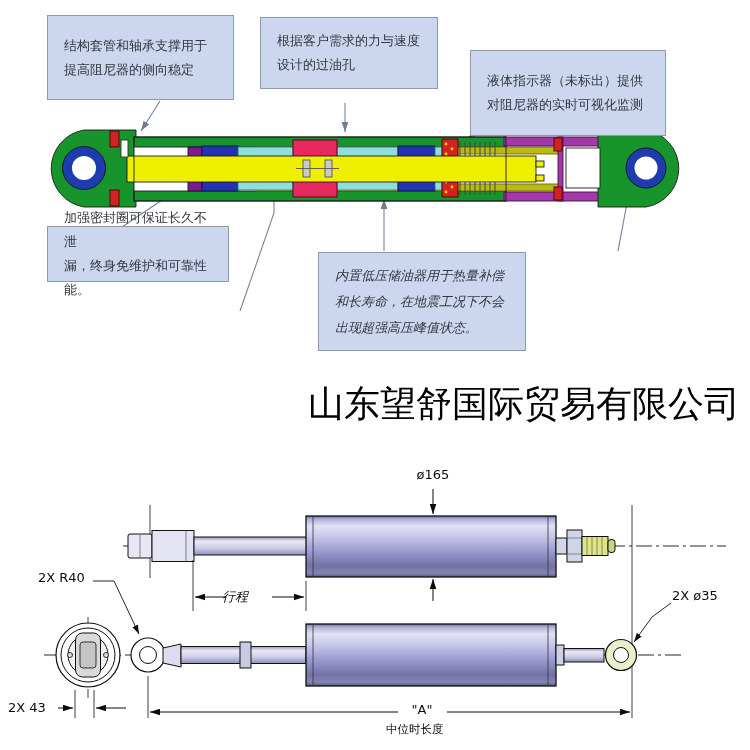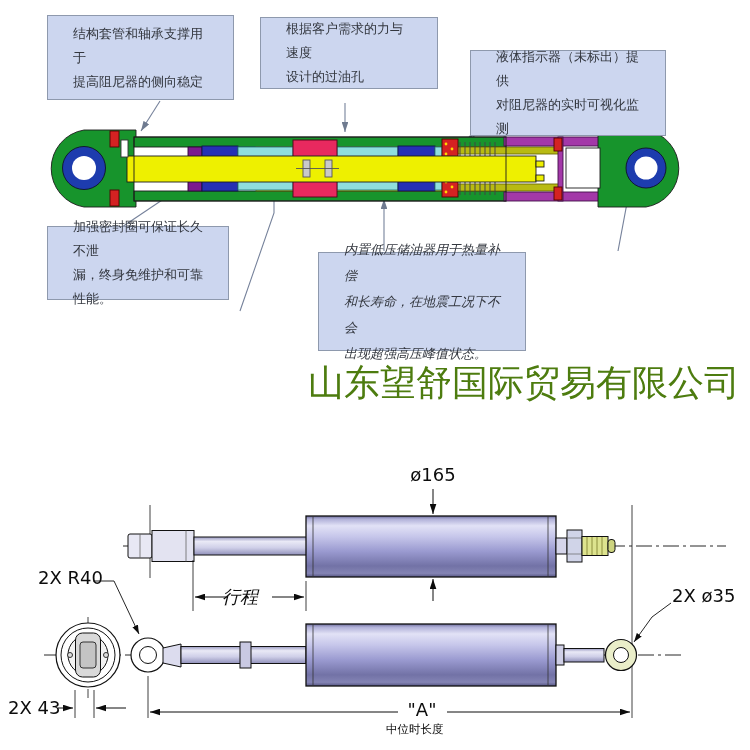--- a/index.html
+++ b/index.html
@@ -1,25 +1,25 @@
 <!DOCTYPE html>
 <html><head>
 <meta charset="utf-8">
 <style>
   html,body{margin:0;padding:0;background:#fff;}
   .page{position:relative;width:750px;height:750px;background:#ffffff;overflow:hidden;
         font-family:"Liberation Sans","DejaVu Sans",sans-serif;}
   .art{position:absolute;left:0;top:0;z-index:1;}
   .callout{position:absolute;z-index:2;background:#ccd6ef;border:1px solid #8e99ad;
            color:#33373f;font-size:13px;line-height:24px;white-space:pre-line;
-           display:flex;align-items:center;padding:0 25px;box-sizing:border-box;}
-  .company{position:absolute;z-index:2;left:308px;top:359px;width:442px;height:46px;
+           display:flex;align-items:center;padding:0 16px;box-sizing:border-box;}
+  .company{position:absolute;z-index:2;left:308px;top:380px;width:442px;height:46px;
            font-family:"Liberation Serif","DejaVu Serif",serif;font-size:36px;font-weight:500;
-           color:#4d7c0f;white-space:nowrap;letter-spacing:0px;}
-  .dim{position:absolute;z-index:2;color:#0c0c0c;font-size:18px;line-height:15px;
+           color:#000000;white-space:nowrap;letter-spacing:0px;}
+  .dim{position:absolute;z-index:2;color:#0c0c0c;font-size:13px;line-height:15px;
        font-family:"DejaVu Sans",sans-serif;}
   .dim-small{font-size:11.5px;}
 </style>
 </head>
 <body>
 
 <div class="page">
 
   <svg class="art" width="750" height="750" viewBox="0 0 750 750">
     <defs>
@@ -216,21 +216,21 @@
       </g>
     </g>
   </svg>
 
   <div class="callout" style="left:47px;top:15px;width:187px;height:85px;">结构套管和轴承支撑用于
 提高阻尼器的侧向稳定</div>
   <div class="callout" style="left:260px;top:17px;width:178px;height:72px;">根据客户需求的力与速度
 设计的过油孔</div>
   <div class="callout" style="left:470px;top:17px;width:196px;height:86px;margin-top:33px;">液体指示器（未标出）提供
 对阻尼器的实时可视化监测</div>
-  <div class="callout" style="left:47px;top:226px;width:182px;height:74px;">加强密封圈可保证长久不泄
+  <div class="callout" style="left:47px;top:226px;width:182px;height:56px;">加强密封圈可保证长久不泄
 漏，终身免维护和可靠性能。</div>
   <div class="callout" style="left:318px;top:252px;width:208px;height:99px;line-height:26px;font-style:italic;">内置低压储油器用于热量补偿
 和长寿命，在地震工况下不会
 出现超强高压峰值状态。</div>
 
   <div class="company">山东望舒国际贸易有限公司</div>
 
   <span class="dim" style="left:405px;top:467px;width:56px;text-align:center;">ø165</span>
   <span class="dim" style="left:222px;top:589px;width:58px;font-style:italic;">行程</span>
   <span class="dim" style="left:38px;top:570px;">2X R40</span>

